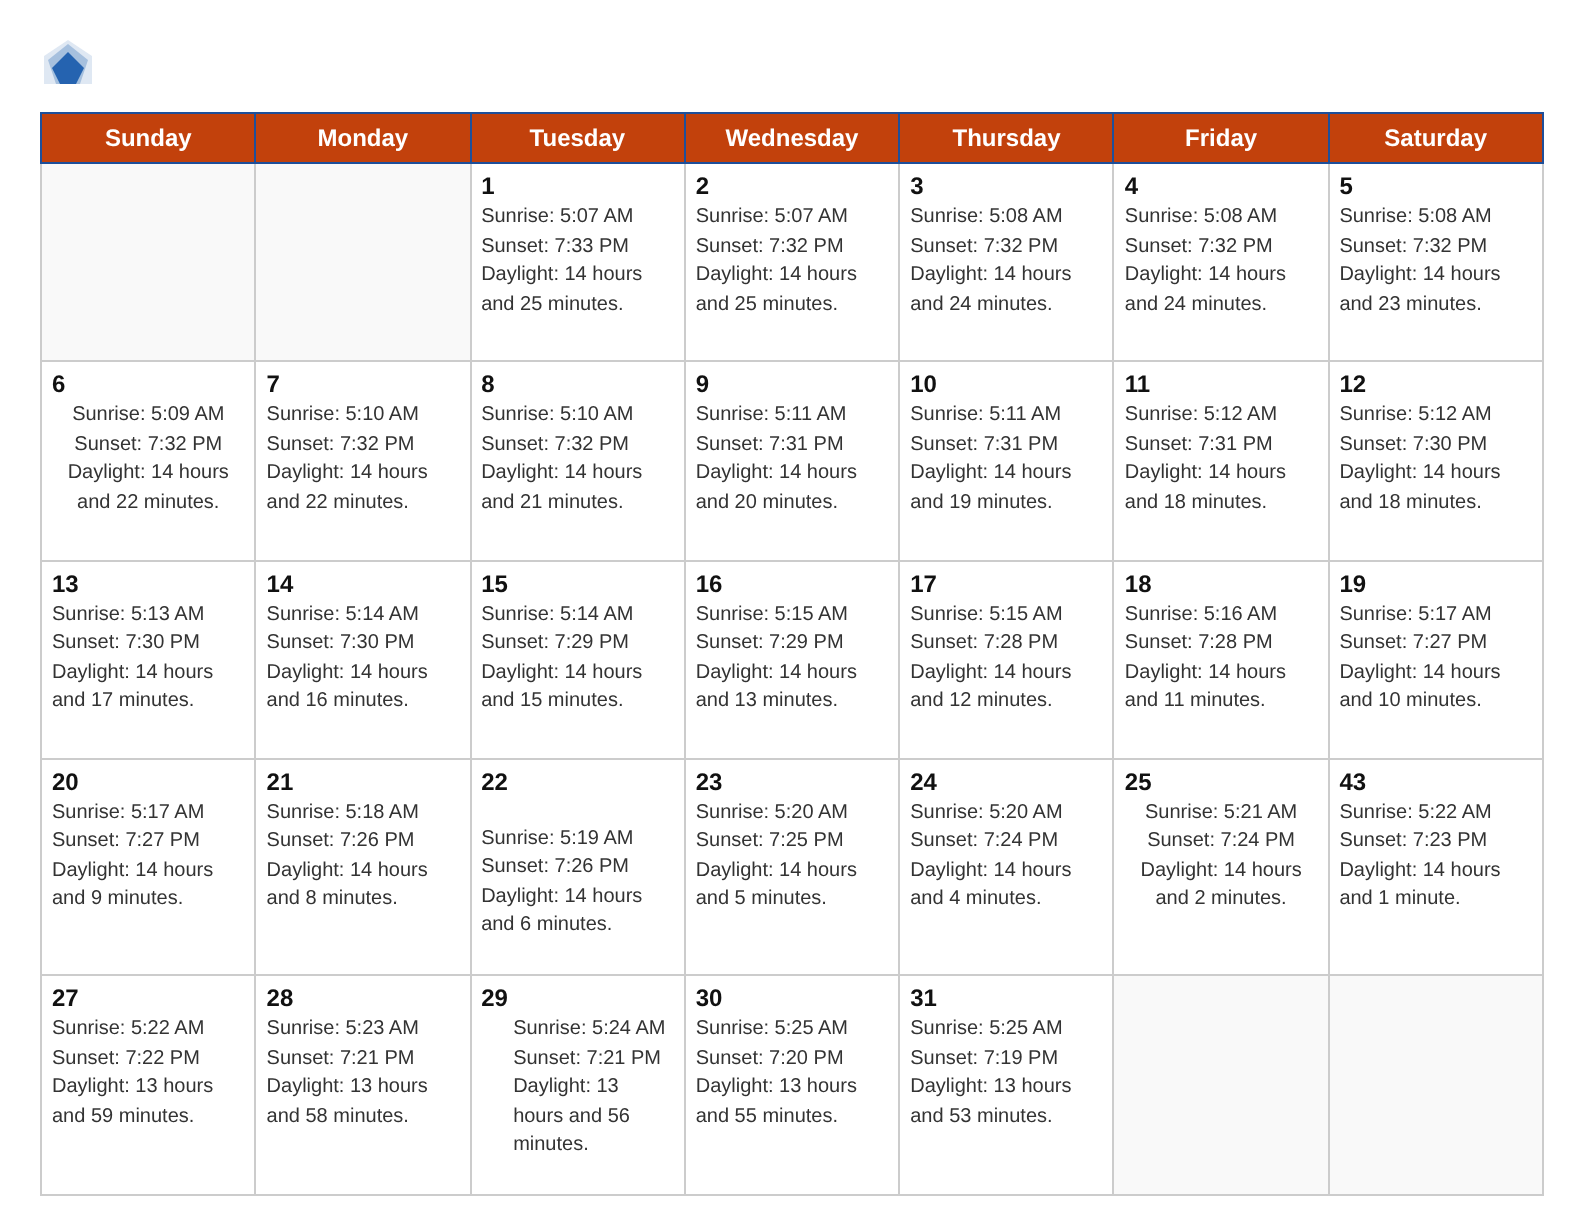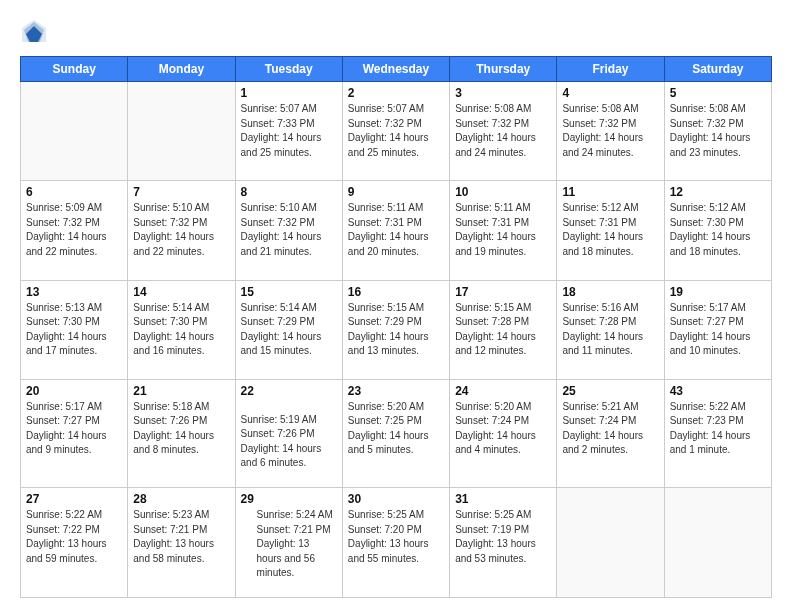--- a/index.html
+++ b/index.html
@@ -61,21 +61,21 @@
       color: #333;
     }
     .calendar {
       flex: 1;
       border: 1px solid #ccc;
       border-collapse: collapse;
       width: 100%;
       table-layout: fixed;
     }
     .calendar th {
-      background: #3b82f6;
+      background: #c2410c;
       color: #fff;
       font-size: 12px;
       font-weight: bold;
       padding: 5px 4px;
       text-align: center;
       border: 1px solid #1e4f9a;
     }
     .calendar td {
       border: 1px solid #ccc;
       vertical-align: top;
@@ -165,21 +165,21 @@
           <td>
             <span class="day-num">5</span>
             <div class="day-info" style="white-space: pre-line;">Sunrise: 5:08 AM
 Sunset: 7:32 PM
 Daylight: 14 hours and 23 minutes.</div>
           </td>
         </tr>
         <tr>
           <td>
             <span class="day-num">6</span>
-            <div class="day-info" style="white-space: pre-line;">Sunrise: 5:09 AM
+            <div class="day-info" style="white-space: pre-line; text-align: center;">Sunrise: 5:09 AM
 Sunset: 7:32 PM
 Daylight: 14 hours and 22 minutes.</div>
           </td>
           <td>
             <span class="day-num">7</span>
             <div class="day-info" style="white-space: pre-line;">Sunrise: 5:10 AM
 Sunset: 7:32 PM
 Daylight: 14 hours and 22 minutes.</div>
           </td>
           <td>
@@ -283,21 +283,21 @@
 Daylight: 14 hours and 5 minutes.</div>
           </td>
           <td>
             <span class="day-num">24</span>
             <div class="day-info" style="white-space: pre-line;">Sunrise: 5:20 AM
 Sunset: 7:24 PM
 Daylight: 14 hours and 4 minutes.</div>
           </td>
           <td>
             <span class="day-num">25</span>
-            <div class="day-info" style="white-space: pre-line;">Sunrise: 5:21 AM
+            <div class="day-info" style="white-space: pre-line; text-align: center;">Sunrise: 5:21 AM
 Sunset: 7:24 PM
 Daylight: 14 hours and 2 minutes.</div>
           </td>
           <td>
             <span class="day-num">43</span>
             <div class="day-info" style="white-space: pre-line;">Sunrise: 5:22 AM
 Sunset: 7:23 PM
 Daylight: 14 hours and 1 minute.</div>
           </td>
         </tr>

